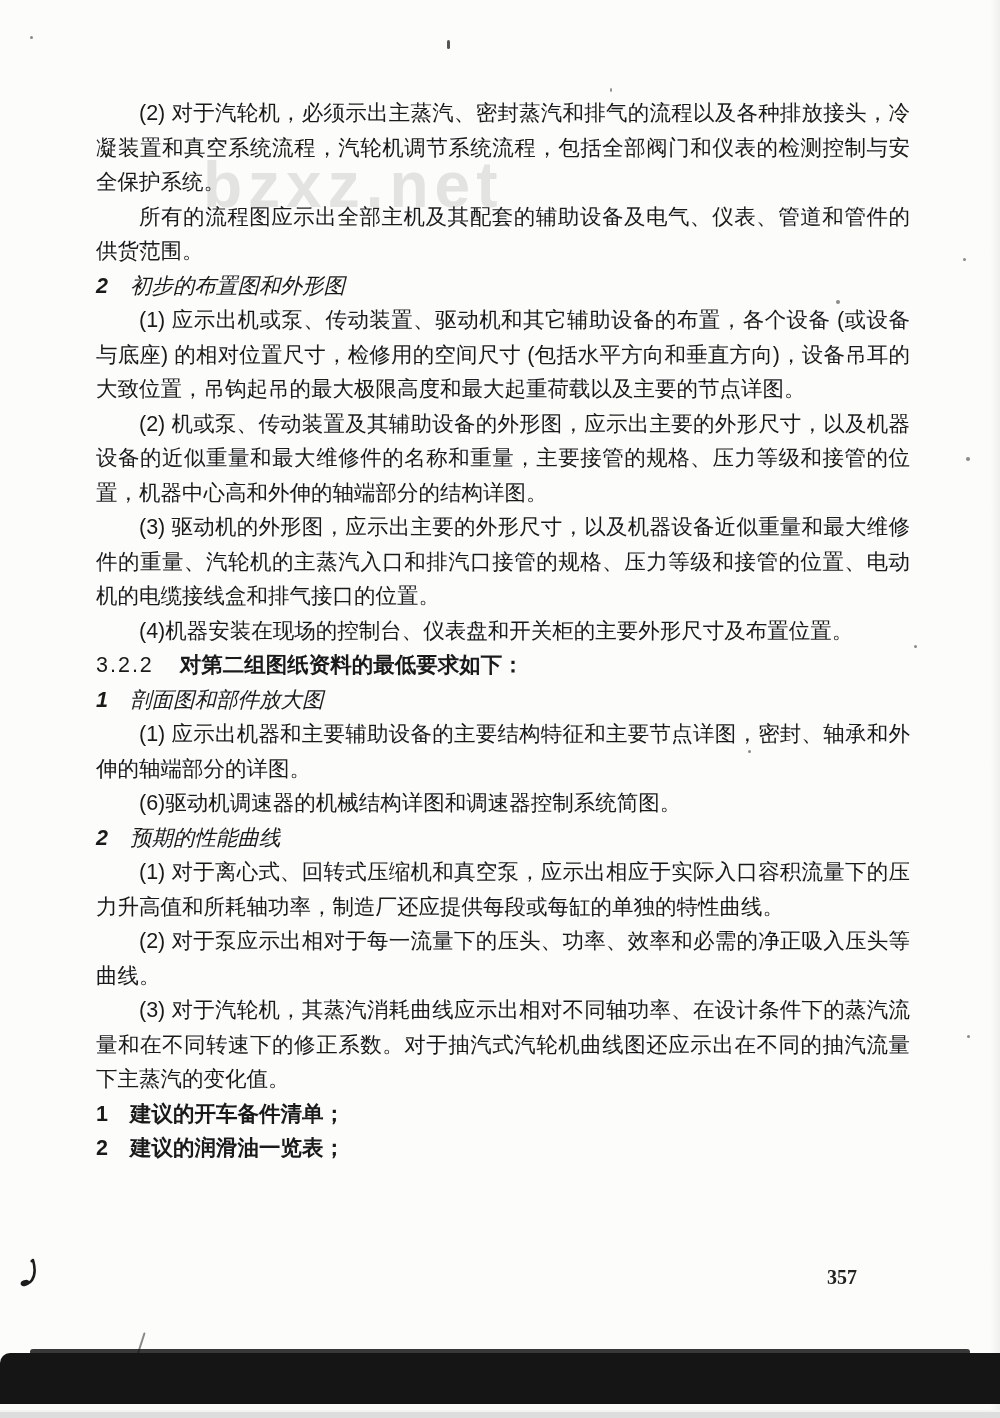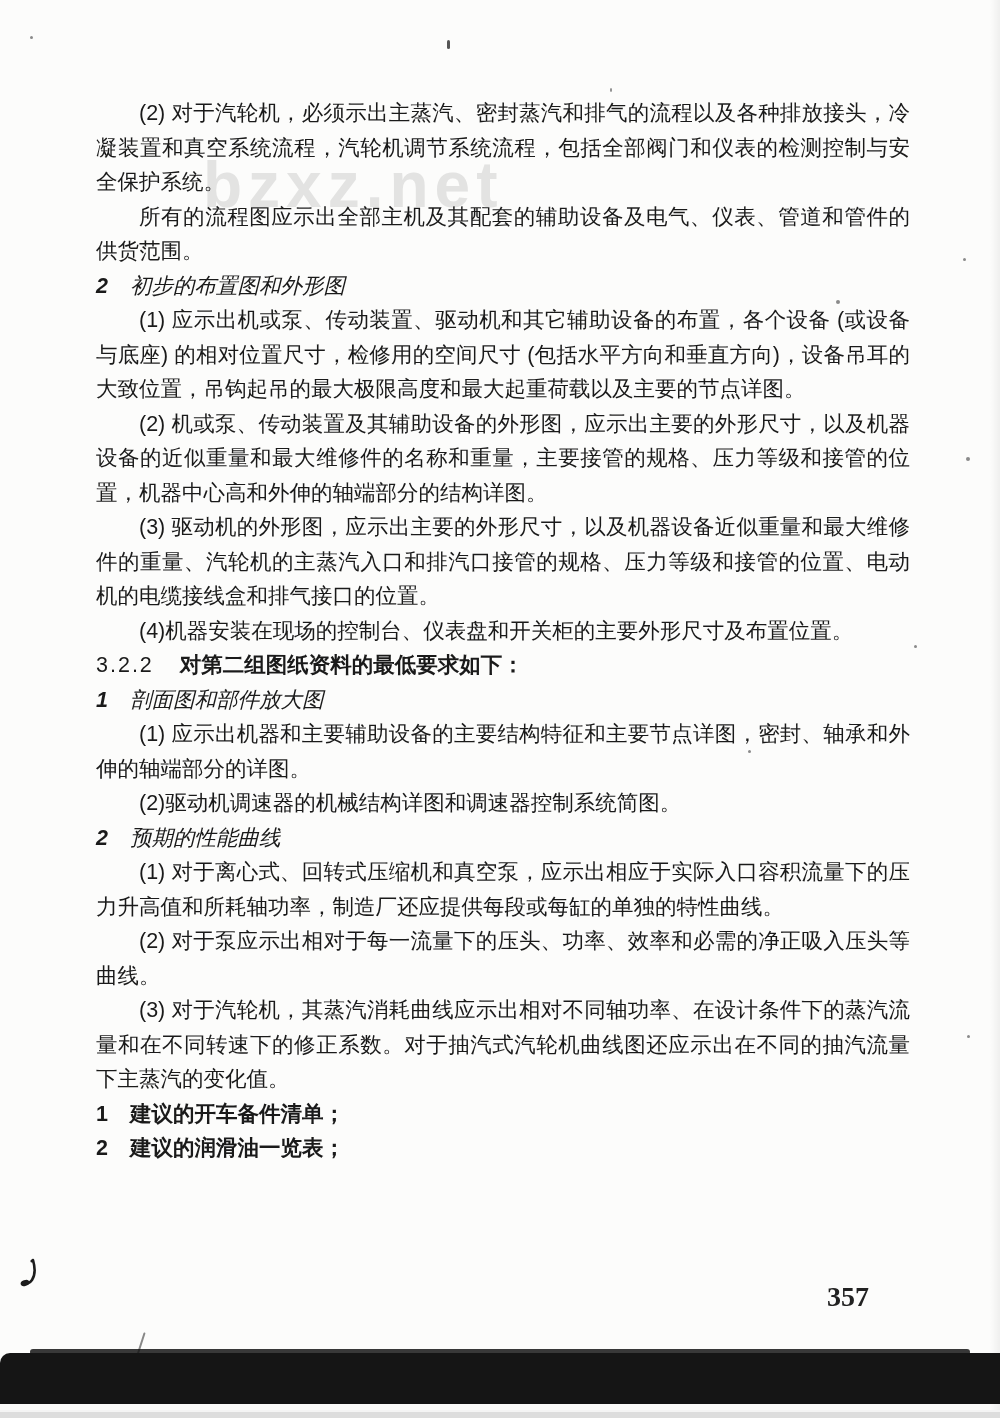--- a/index.html
+++ b/index.html
@@ -33,21 +33,21 @@
   .clause{text-indent:0;font-weight:bold;}
   .clause .num{font-weight:normal;margin-right:26px;letter-spacing:2px;}
   .clause .txt{font-weight:bold;margin-top:24px;}
   .subhead{padding-left:40px;font-style:italic;}
   .subhead .num{font-weight:bold;margin-right:22px;}
   .listitem{padding-left:40px;font-weight:bold;}
   .listitem .num{font-weight:bold;margin-right:22px;}
   .page-number{
     position:absolute;left:827px;top:1266px;
     font-family:"Liberation Serif","DejaVu Serif",serif;
-    font-size:28px;font-weight:600;color:#222;z-index:2;margin-top:15px;
+    font-size:20px;font-weight:600;color:#222;z-index:2;
   }
   .ink-mark{
     position:absolute;left:18px;top:1258px;width:26px;height:34px;z-index:2;
   }
   .scratch{
     position:absolute;left:140px;top:1332px;width:2px;height:24px;
     background:#6a6a6a;transform:rotate(18deg);border-radius:2px;z-index:2;
     opacity:.8;
   }
   .scan-band{
@@ -90,21 +90,21 @@
     <p class="para">(1) 应示出机或泵、传动装置、驱动机和其它辅助设备的布置，各个设备 (或设备与底座) 的相对位置尺寸，检修用的空间尺寸 (包括水平方向和垂直方向)，设备吊耳的大致位置，吊钩起吊的最大极限高度和最大起重荷载以及主要的节点详图。</p>
     <p class="para">(2) 机或泵、传动装置及其辅助设备的外形图，应示出主要的外形尺寸，以及机器设备的近似重量和最大维修件的名称和重量，主要接管的规格、压力等级和接管的位置，机器中心高和外伸的轴端部分的结构详图。</p>
     <p class="para">(3) 驱动机的外形图，应示出主要的外形尺寸，以及机器设备近似重量和最大维修件的重量、汽轮机的主蒸汽入口和排汽口接管的规格、压力等级和接管的位置、电动机的电缆接线盒和排气接口的位置。</p>
     <p class="para">(4)机器安装在现场的控制台、仪表盘和开关柜的主要外形尺寸及布置位置。</p>
 
     <p class="clause"><span class="num">3.2.2</span><span class="txt">对第二组图纸资料的最低要求如下：</span></p>
 
     <p class="subhead"><span class="num">1</span><span class="txt">剖面图和部件放大图</span></p>
 
     <p class="para">(1) 应示出机器和主要辅助设备的主要结构特征和主要节点详图，密封、轴承和外伸的轴端部分的详图。</p>
-    <p class="para">(2)驱动机调速器的机械结构详图和调速器控制系统简图。</p>
+    <p class="para">(6)驱动机调速器的机械结构详图和调速器控制系统简图。</p>
 
     <p class="subhead"><span class="num">2</span><span class="txt">预期的性能曲线</span></p>
 
     <p class="para">(1) 对于离心式、回转式压缩机和真空泵，应示出相应于实际入口容积流量下的压力升高值和所耗轴功率，制造厂还应提供每段或每缸的单独的特性曲线。</p>
     <p class="para">(2) 对于泵应示出相对于每一流量下的压头、功率、效率和必需的净正吸入压头等曲线。</p>
     <p class="para">(3) 对于汽轮机，其蒸汽消耗曲线应示出相对不同轴功率、在设计条件下的蒸汽流量和在不同转速下的修正系数。对于抽汽式汽轮机曲线图还应示出在不同的抽汽流量下主蒸汽的变化值。</p>
 
 
     <p class="listitem"><span class="num">1</span><span class="txt">建议的开车备件清单；</span></p>
     <p class="listitem"><span class="num">2</span><span class="txt">建议的润滑油一览表；</span></p>

